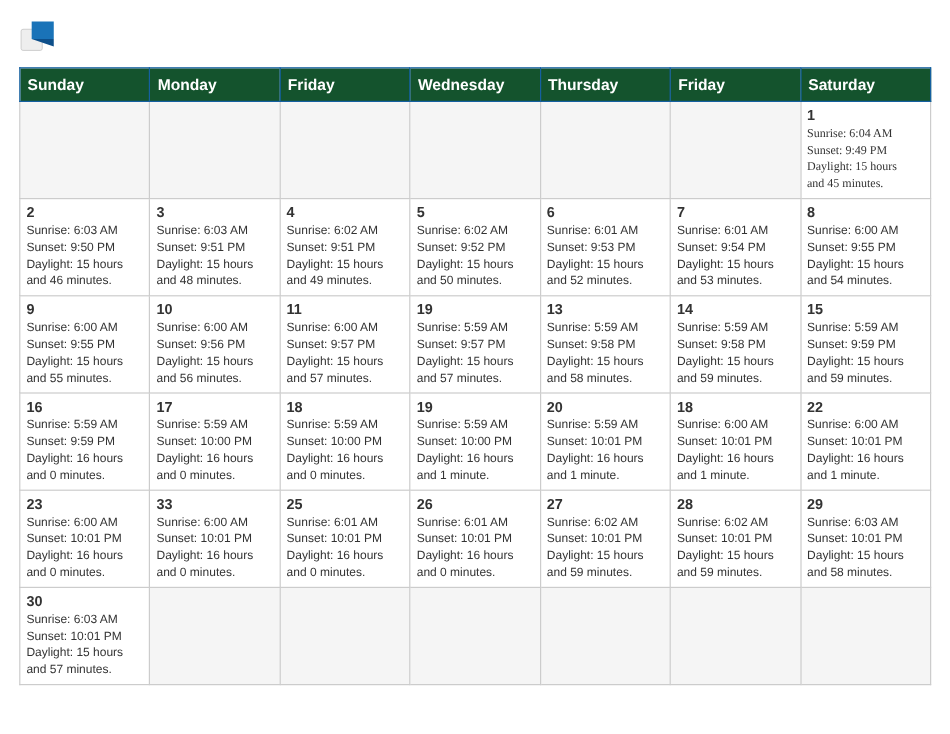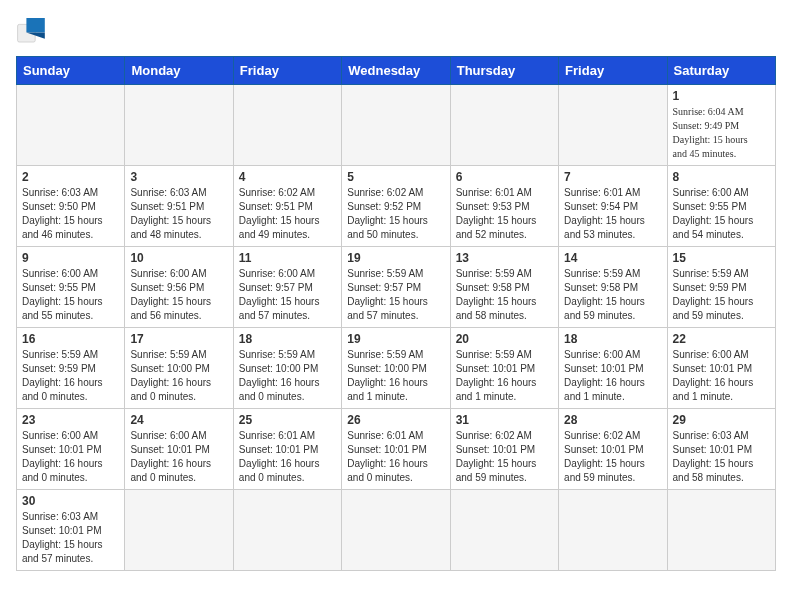--- a/index.html
+++ b/index.html
@@ -44,21 +44,21 @@
     .location {
       font-size: 15px;
       color: #555;
     }
     .calendar-table {
       width: 100%;
       border-collapse: collapse;
       border: 1px solid #ccc;
     }
     .calendar-table th {
-      background-color: #1d4ed8;
+      background-color: #14532d;
       color: #fff;
       font-size: 13px;
       font-weight: bold;
       padding: 6px 6px;
       text-align: left;
       border: 1px solid #1560a0;
     }
     .calendar-table td {
       vertical-align: top;
       border: 1px solid #ccc;
@@ -291,42 +291,42 @@
       </tr>
       <tr>
         <td>
           <span class="day-number">23</span>
           <div class="day-info" style="white-space: pre-line;">Sunrise: 6:00 AM
 Sunset: 10:01 PM
 Daylight: 16 hours
 and 0 minutes.</div>
         </td>
         <td>
-          <span class="day-number">24</span>
+          <span class="day-number">33</span>
           <div class="day-info" style="white-space: pre-line;">Sunrise: 6:00 AM
 Sunset: 10:01 PM
 Daylight: 16 hours
 and 0 minutes.</div>
         </td>
         <td>
           <span class="day-number">25</span>
           <div class="day-info" style="white-space: pre-line;">Sunrise: 6:01 AM
 Sunset: 10:01 PM
 Daylight: 16 hours
 and 0 minutes.</div>
         </td>
         <td>
           <span class="day-number">26</span>
           <div class="day-info" style="white-space: pre-line;">Sunrise: 6:01 AM
 Sunset: 10:01 PM
 Daylight: 16 hours
 and 0 minutes.</div>
         </td>
         <td>
-          <span class="day-number">31</span>
+          <span class="day-number">27</span>
           <div class="day-info" style="white-space: pre-line;">Sunrise: 6:02 AM
 Sunset: 10:01 PM
 Daylight: 15 hours
 and 59 minutes.</div>
         </td>
         <td>
           <span class="day-number">28</span>
           <div class="day-info" style="white-space: pre-line;">Sunrise: 6:02 AM
 Sunset: 10:01 PM
 Daylight: 15 hours

